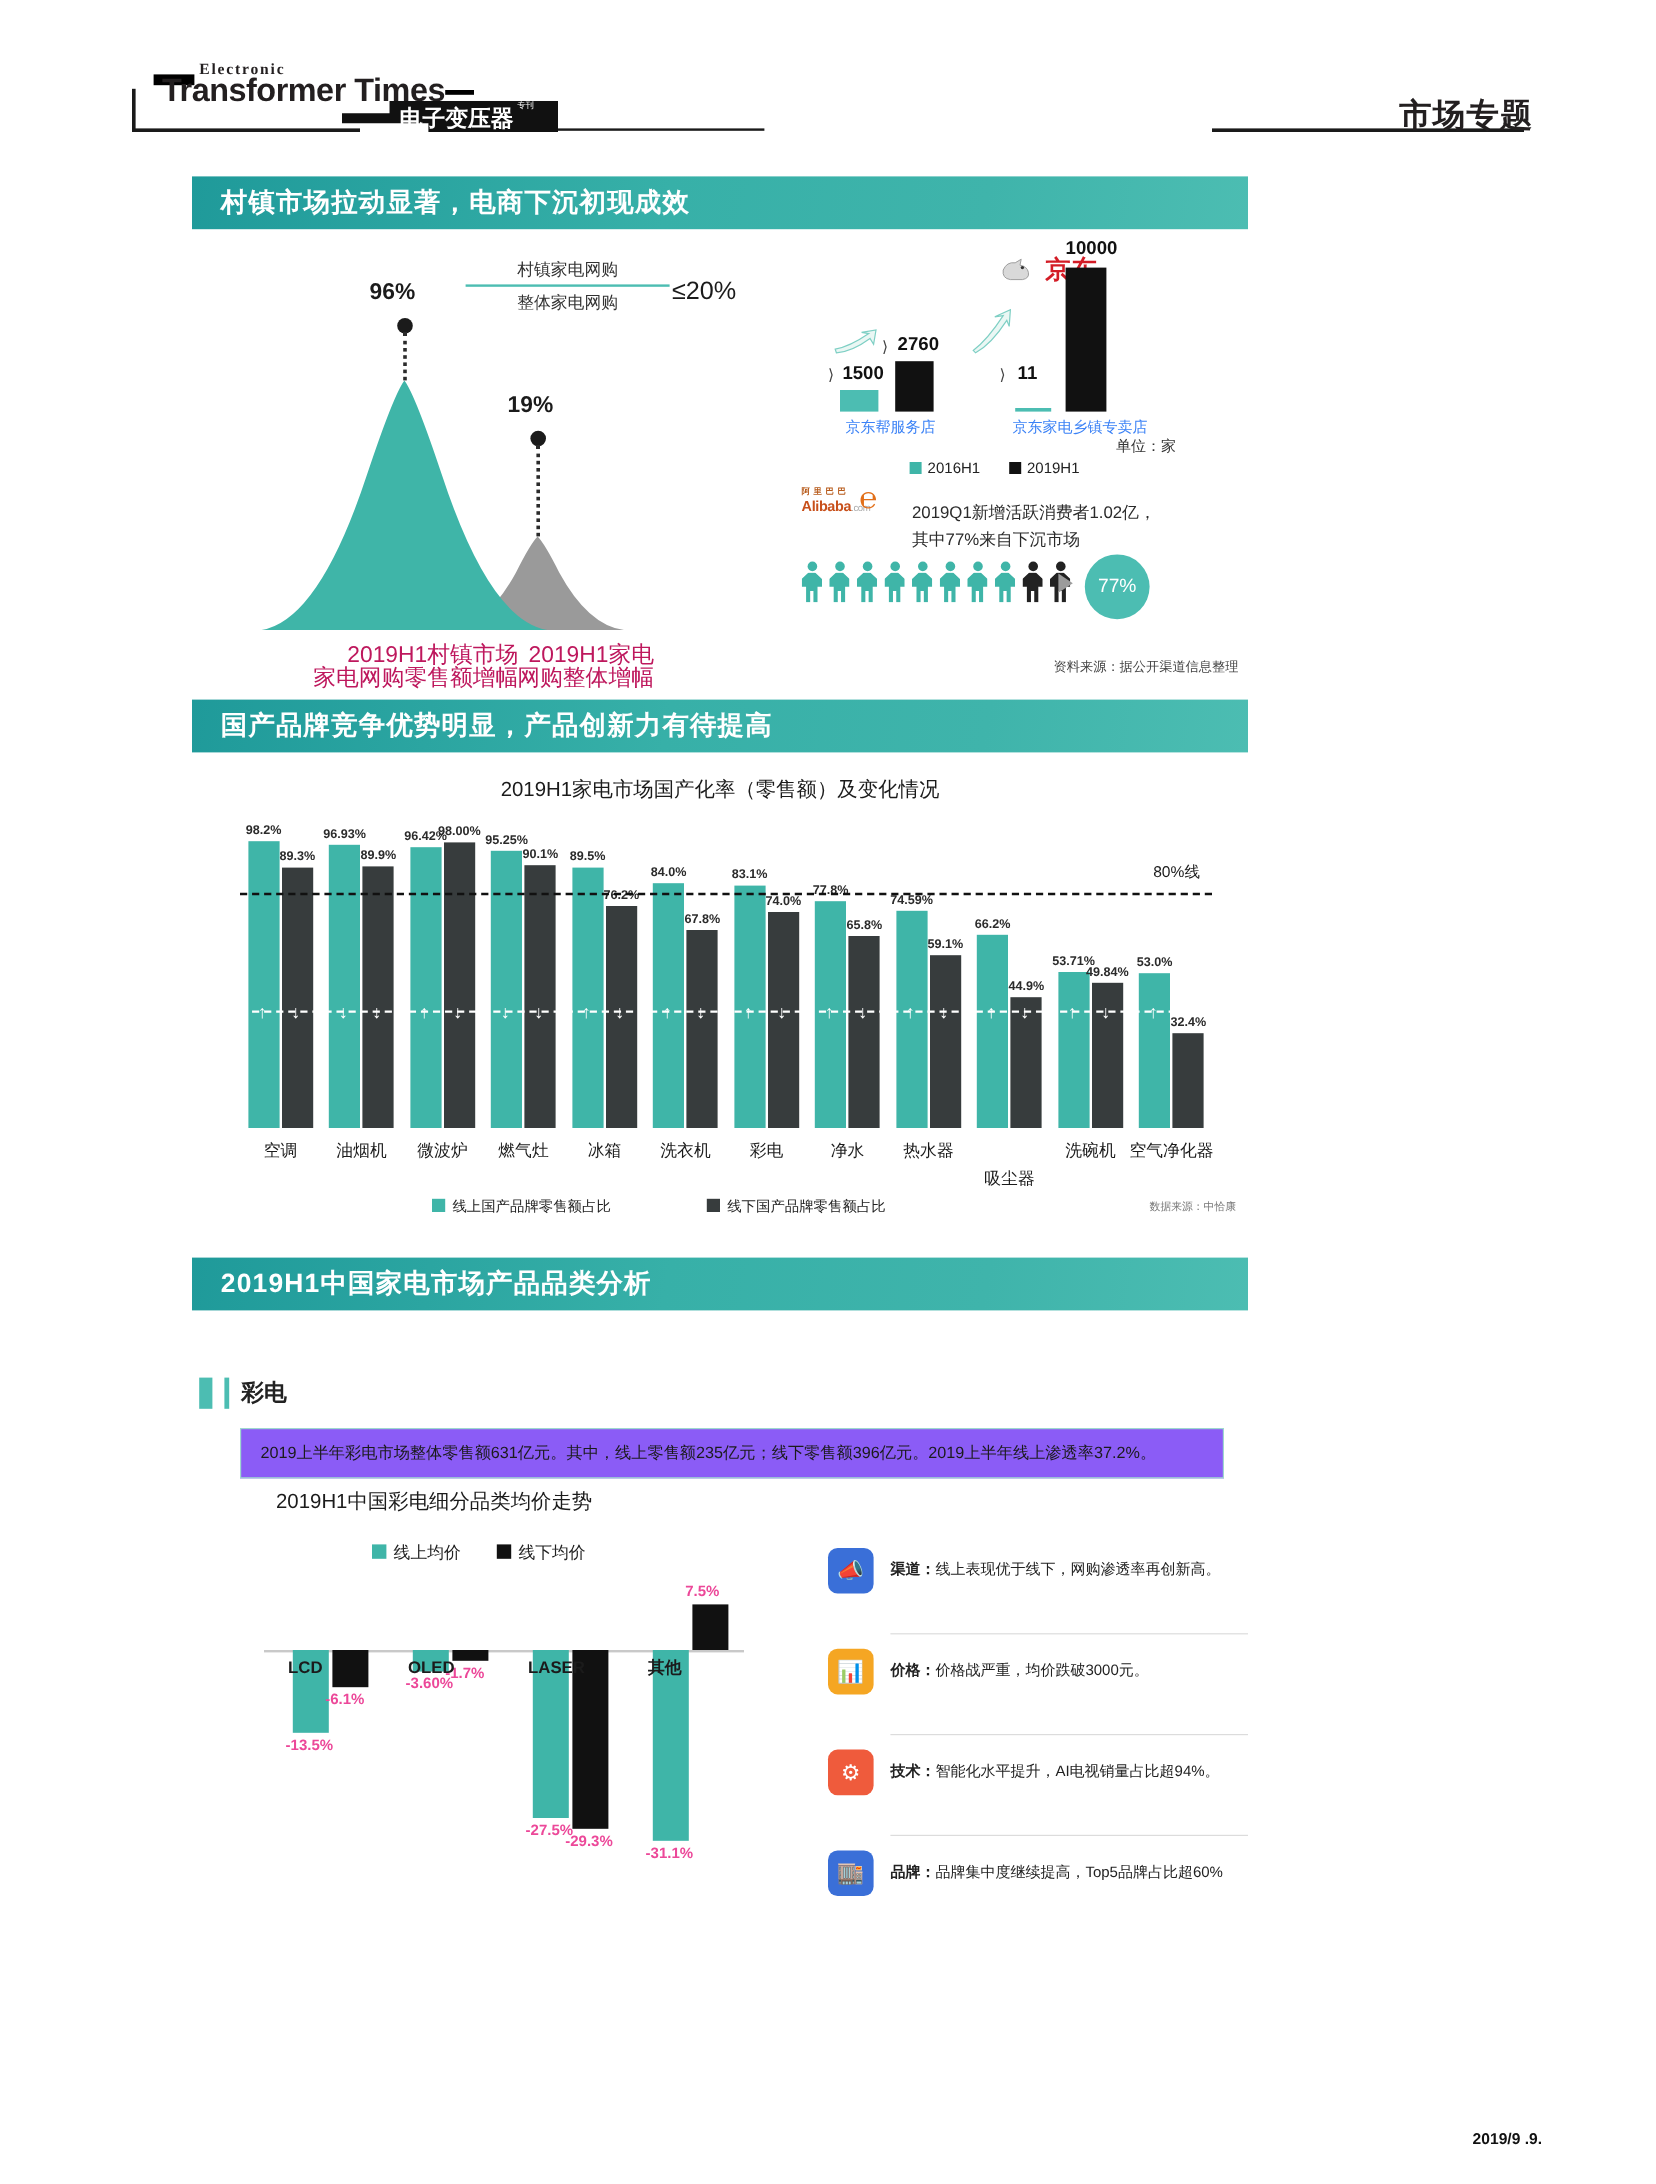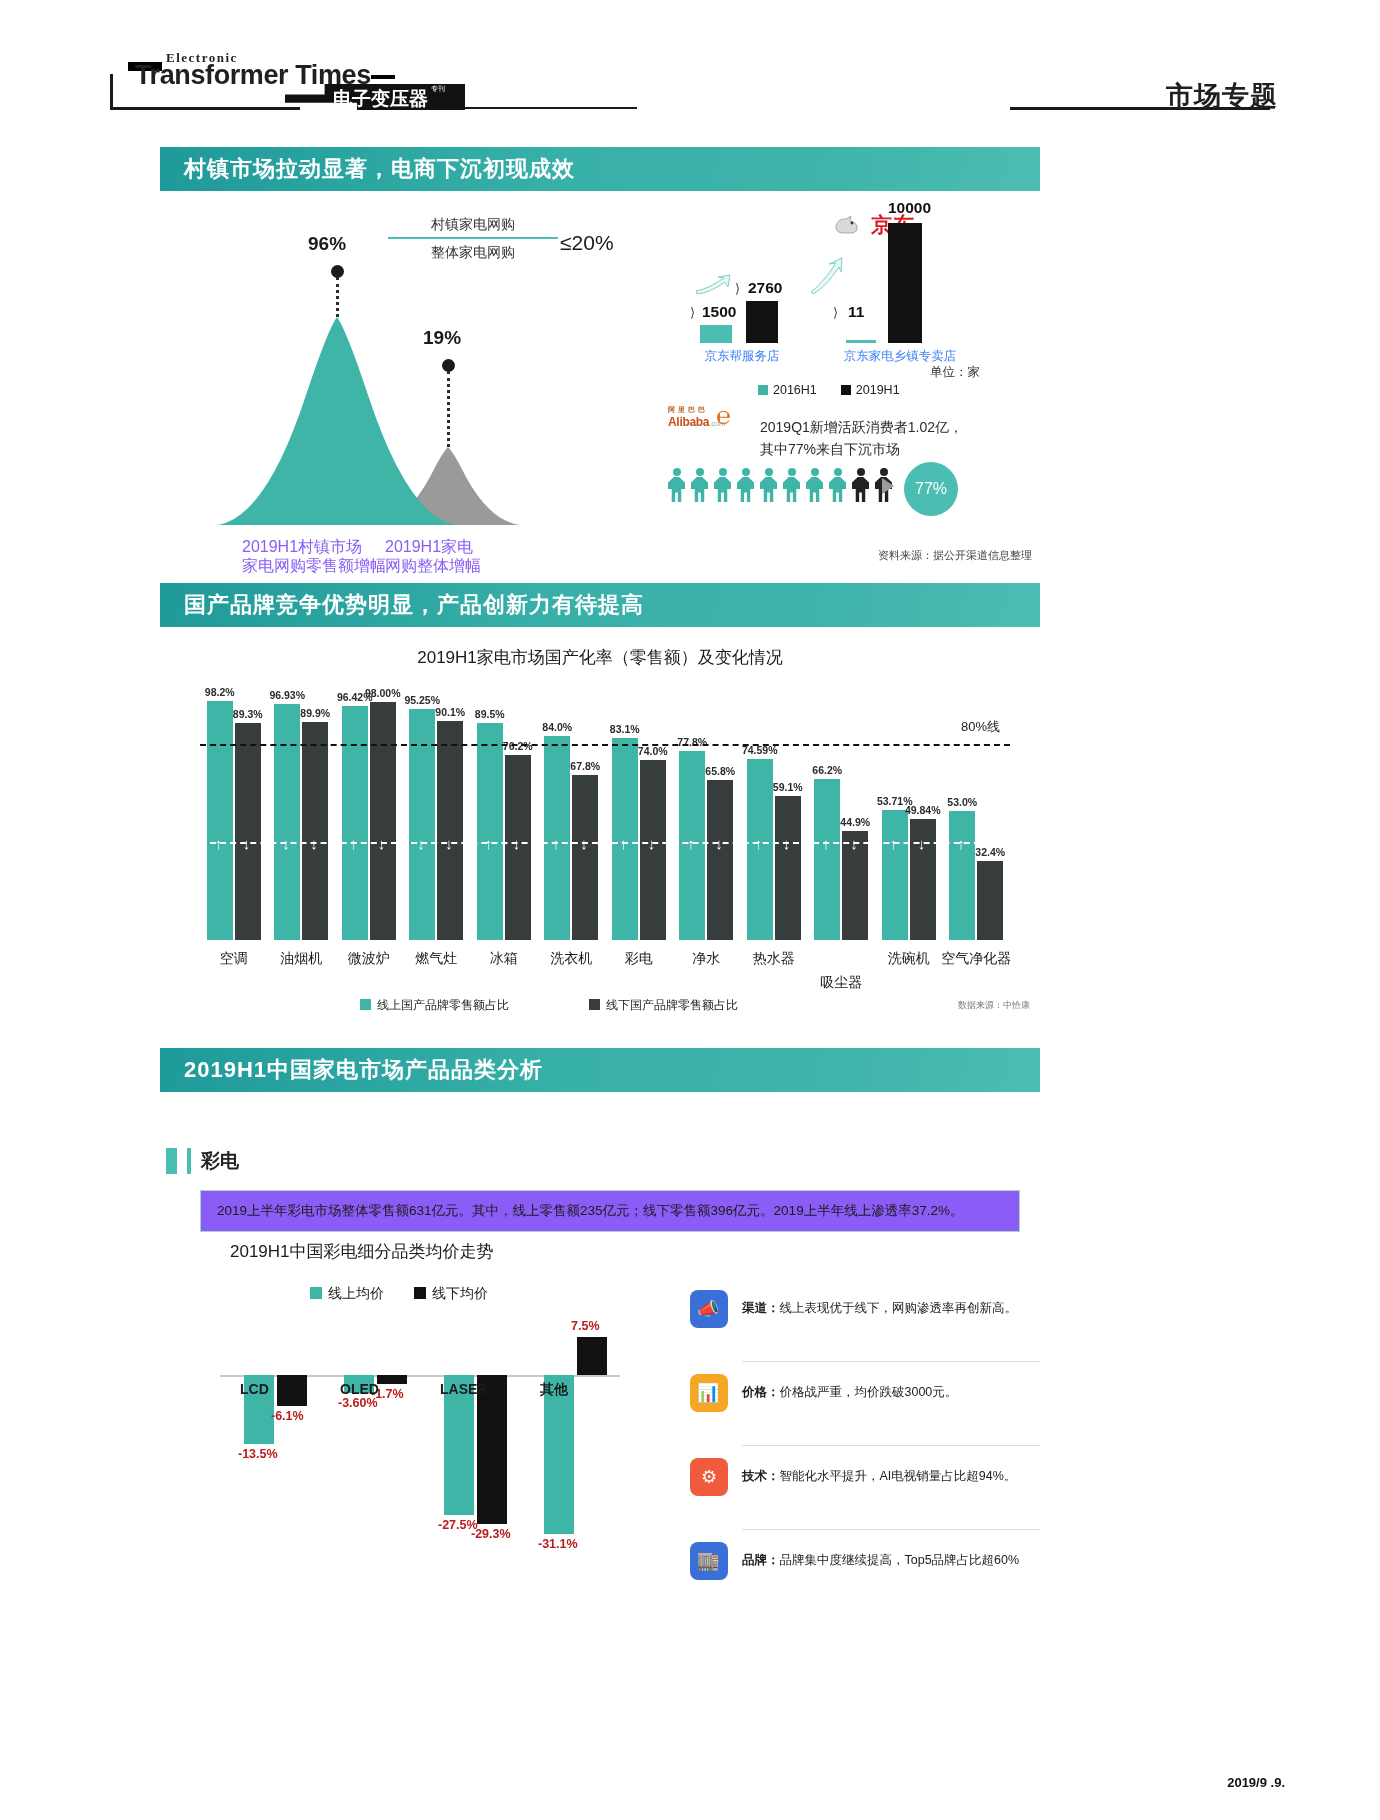--- a/index.html
+++ b/index.html
@@ -43,21 +43,21 @@
   .secbar.s3 { width: 880px; }
 
   
   .panel1 { position: absolute; left: 160px; top: 195px; width: 880px; height: 370px; }
 
   .peakwrap { position: absolute; left: 20px; top: 30px; width: 390px; height: 320px; }
   .peak-svg { position: absolute; left: 0; top: 0; }
   .pk-val { position: absolute; font-weight: bold; font-size: 19px; color: #1b1b1b; }
   .pk-dot { position: absolute; width: 13px; height: 13px; border-radius: 50%; background: #1b1b1b; }
   .pk-stem { position: absolute; width: 0; border-left: 3px dotted #2b2b2b; }
-  .pk-cap { position: absolute; text-align: left; font-size: 16px; color: #8b5cf6; line-height: 19px; }
+  .pk-cap { position: absolute; text-align: right; font-size: 19px; color: #be185d; line-height: 19px; }
 
   .fracbox { position: absolute; left: 228px; top: 18px; width: 170px; }
   .fracbox .ftop, .fracbox .fbot { font-size: 14px; color: #333; text-align: center; line-height: 22px; }
   .fracbox .fline { height: 2px; background: #4cbdb2; margin: 2px 0; }
   .fraceq { position: absolute; left: 400px; top: 36px; font-size: 21px; color: #1b1b1b; font-weight: 500; }
 
   
   .jdblock { position: absolute; left: 500px; top: 0px; width: 380px; height: 210px; }
   .jd-logo { position: absolute; left: 172px; top: 16px; display: flex; align-items: center; }
   .jd-dog { width: 34px; height: 22px; margin-right: 5px; }
@@ -116,21 +116,21 @@
   .tvbox { position: absolute; left: 40px; top: 90px; width: 820px; padding: 11px 16px;
       background: #8b5cf6; border: 1.5px solid #9ed8cf; font-size: 13.5px; color: #1b1b1b; }
   .c3title { position: absolute; left: 70px; top: 140px; font-size: 17px; color: #1b1b1b; }
   .leg3 { position: absolute; left: 150px; top: 185px; display: flex; gap: 30px; font-size: 14px; color: #222; }
   .leg3 .sw { display: inline-block; width: 12px; height: 12px; margin-right: 6px; vertical-align: -1px; }
   .plot3 { position: absolute; left: 60px; top: 215px; width: 430px; height: 260px; }
   .zero3 { position: absolute; left: 0; top: 60px; width: 400px; height: 1.5px; background: #c9c9c9; }
   .bar3 { position: absolute; }
   .bar3.on { background: #3fb5a8; }
   .bar3.off { background: #111; }
-  .lab3 { position: absolute; font-size: 12.5px; font-weight: bold; color: #b91c1c; white-space: nowrap; }
+  .lab3 { position: absolute; font-size: 12.5px; font-weight: bold; color: #ec4899; white-space: nowrap; }
   .cat3 { position: absolute; font-size: 14px; font-weight: bold; color: #1b1b1b; }
 
   .blist { position: absolute; left: 530px; top: 190px; width: 350px; }
   .brow { display: flex; align-items: flex-start; gap: 14px; margin-bottom: 33px; }
   .bico { width: 38px; height: 38px; border-radius: 8px; flex: 0 0 38px; display: flex;
       align-items: center; justify-content: center; color: #fff; font-size: 18px; }
   .btxt { font-size: 12.5px; color: #222; line-height: 19px; padding-top: 9px; }
   .btxt b { font-weight: bold; }
   .bsepline { height: 1px; background: #dcdcdc; margin: 0 0 12px 52px; }
 

